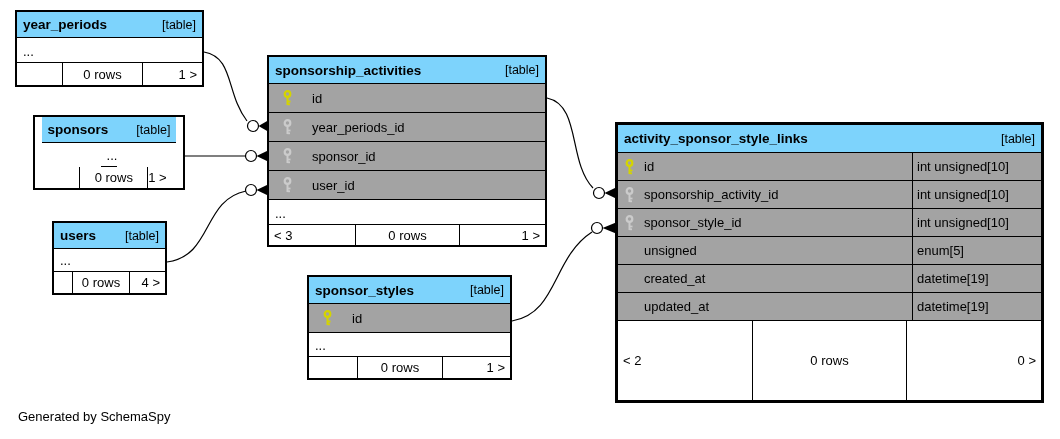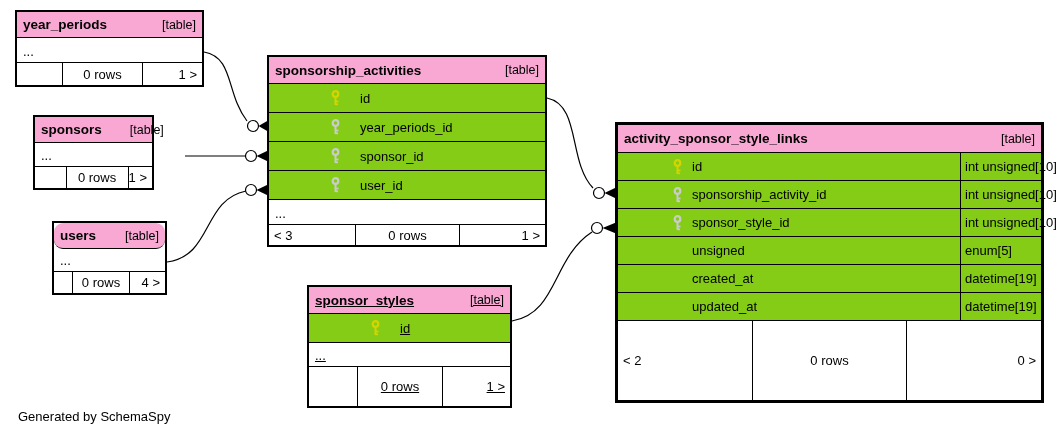--- a/index.html
+++ b/index.html
@@ -7,29 +7,29 @@
     width:1060px; height:439px; position:relative; background:#ffffff;
     font-family:"Liberation Sans", sans-serif; color:#000;
     overflow:hidden;
   }
   .connectors { position:absolute; left:0; top:0; width:1060px; height:439px; z-index:1; }
   .tbl {
     position:absolute; background:#fff; border:2px solid #000; box-sizing:border-box;
     display:flex; flex-direction:column; z-index:2; font-size:13px;
   }
   .tbl-header {
-    background:#f9a8d4; border-bottom:1px solid #000;
+    background:#7dd3fc; border-bottom:1px solid #000;
     display:flex; justify-content:space-between; align-items:center;
     padding:6px 6px; box-sizing:border-box; flex:0 0 auto;
   }
   .tbl-name { font-weight:bold; font-size:13.5px; white-space:nowrap; }
   .tbl-tag  { font-size:12.5px; white-space:nowrap; margin-left:28px; }
   .col-row {
     display:flex; align-items:stretch; border-bottom:1px solid #000;
-    box-sizing:border-box; flex:0 0 auto; background:#84cc16;padding-left:48px;
+    box-sizing:border-box; flex:0 0 auto; background:#a3a3a3;
   }
   .col-main { display:flex; align-items:center; }
   .key { display:inline-flex; align-items:center; width:11px; flex:0 0 11px; }
   .key.pk { color:#d4d400; }
   .key.fk { color:#cbcbcb; }
   .key.none { visibility:hidden; }
   .col-name { white-space:nowrap; }
   .col-type {
     border-left:1px solid #000; display:flex; align-items:center;
     padding-left:4px; flex:1; font-size:13px; white-space:nowrap;
@@ -43,39 +43,39 @@
   .ft-left  { padding-left:5px; }
   .ft-mid   { border-left:1px solid #000; border-right:1px solid #000; justify-content:center; }
   .ft-right { flex:1; justify-content:flex-end; padding-right:5px; }
 
   
   .t-yp { left:15px;  top:10px;  width:189px; height:77px; }
   .t-yp .tbl-header { height:26px; }
   .t-yp .ellipsis-row { height:25px; }
   .t-yp .ft-left { width:45px; } .t-yp .ft-mid { width:81px; }
 
-  .t-sp { left:33px;  top:115px; width:121px; height:75px; }
+  .t-sp { left:33px;  top:115px; width:152px; height:75px;align-items:center; }
   .t-sp .tbl-header { height:26px; }
   .t-sp .ellipsis-row { height:24px; }
   .t-sp .ft-left { width:33px; } .t-sp .ft-mid { width:69px; }
 
   .t-us { left:52px;  top:221px; width:115px; height:74px; }
-  .t-us .tbl-header { height:26px;border-radius:9px; }
+  .t-us .tbl-header { height:26px; }
   .t-us .ellipsis-row { height:23px; }
   .t-us .ft-left { width:18px; } .t-us .ft-mid { width:58px; }
 
   .t-sa { left:267px; top:55px;  width:280px; height:192px; }
   .t-sa .tbl-header { height:27px; }
   .t-sa .col-row { height:29px; }
   .t-sa .key { margin-left:13px; }
   .t-sa .col-name { margin-left:19px; }
   .t-sa .ellipsis-row { height:25px; }
   .t-sa .ft-left { width:86px; } .t-sa .ft-mid { width:105px; }
 
-  .t-ss { left:307px; top:285px; width:205px; height:123px;text-decoration:underline; }
+  .t-ss { left:307px; top:275px; width:205px; height:105px; }
   .t-ss .tbl-header { height:27px; }
   .t-ss .col-row { height:29px; }
   .t-ss .key { margin-left:13px; }
   .t-ss .col-name { margin-left:19px; }
   .t-ss .ellipsis-row { height:24px; }
   .t-ss .ft-left { width:48px; } .t-ss .ft-mid { width:86px; }
 
   .t-lk { left:615px; top:122px; width:429px; height:281px; border-width:3px; }
   .t-lk .tbl-header { height:28px; }
   .t-lk .col-row { height:28px; }

